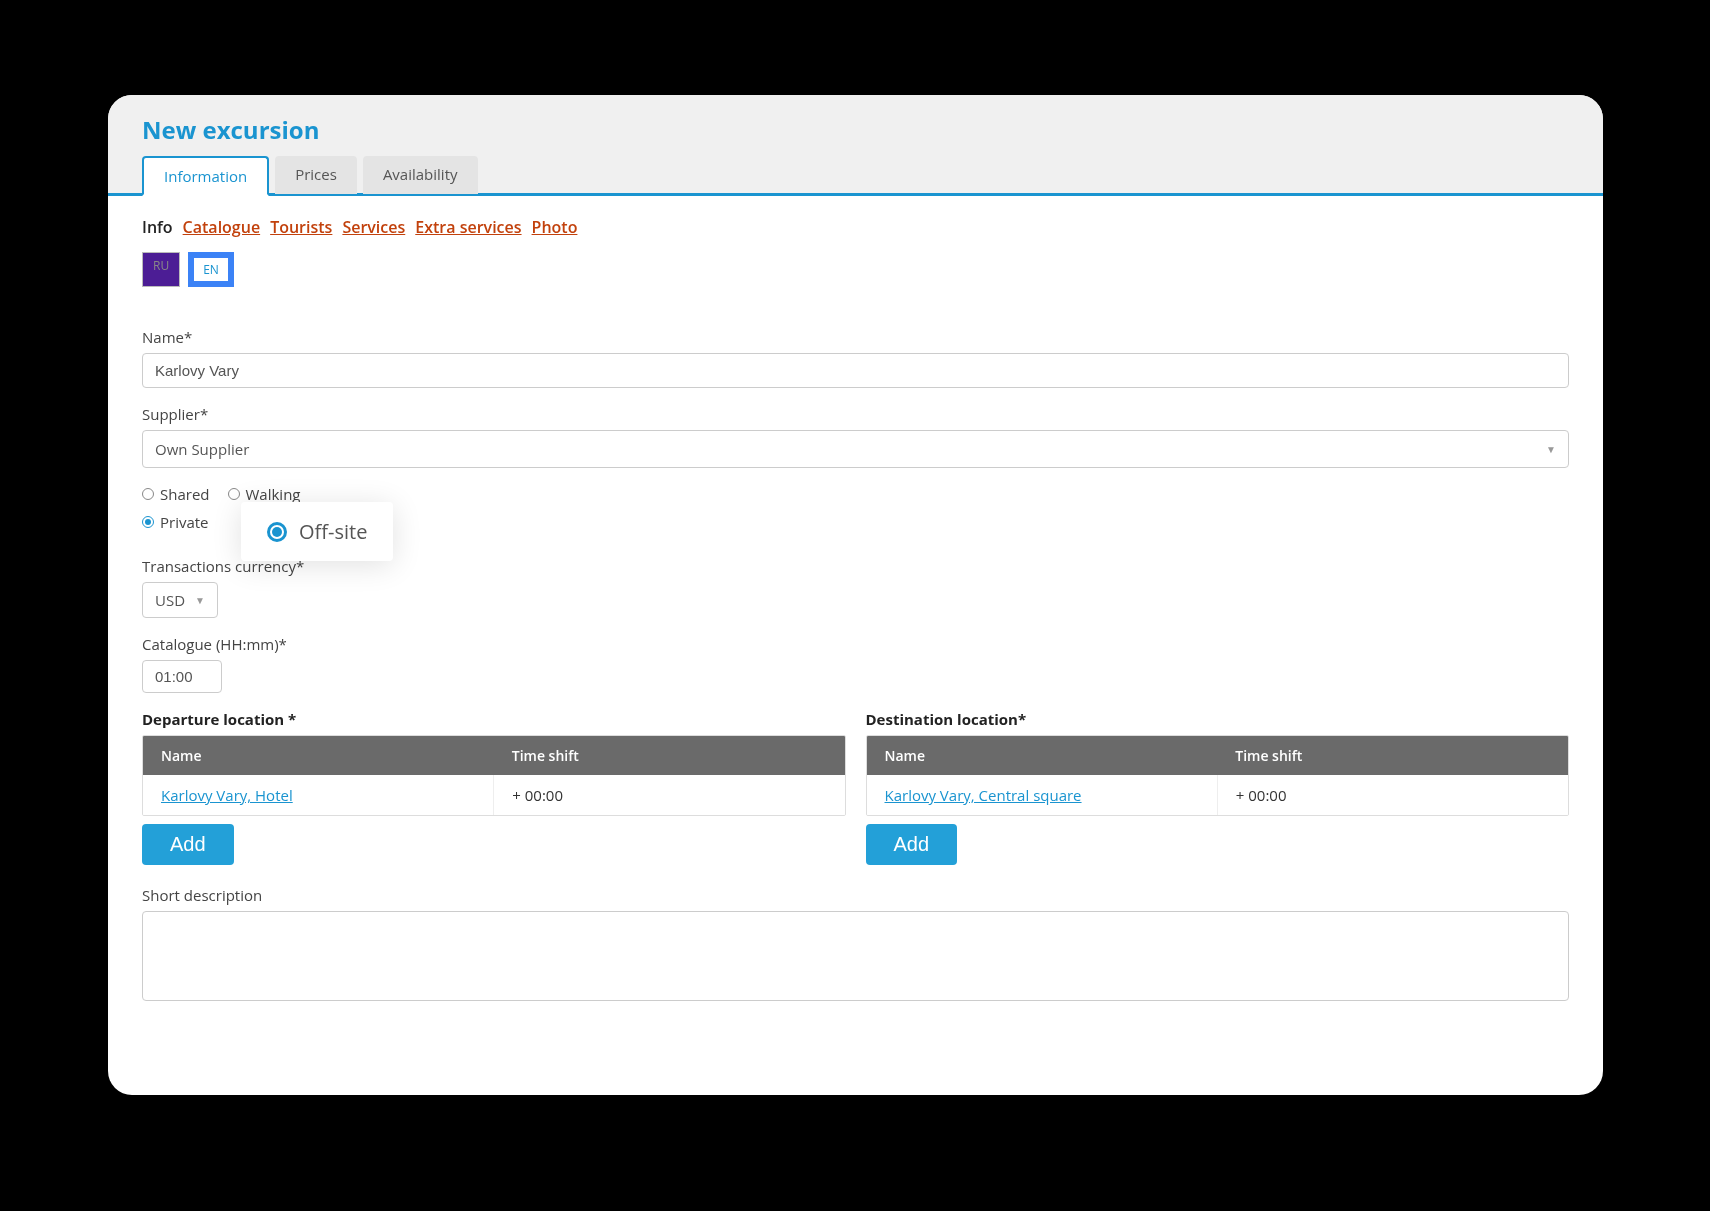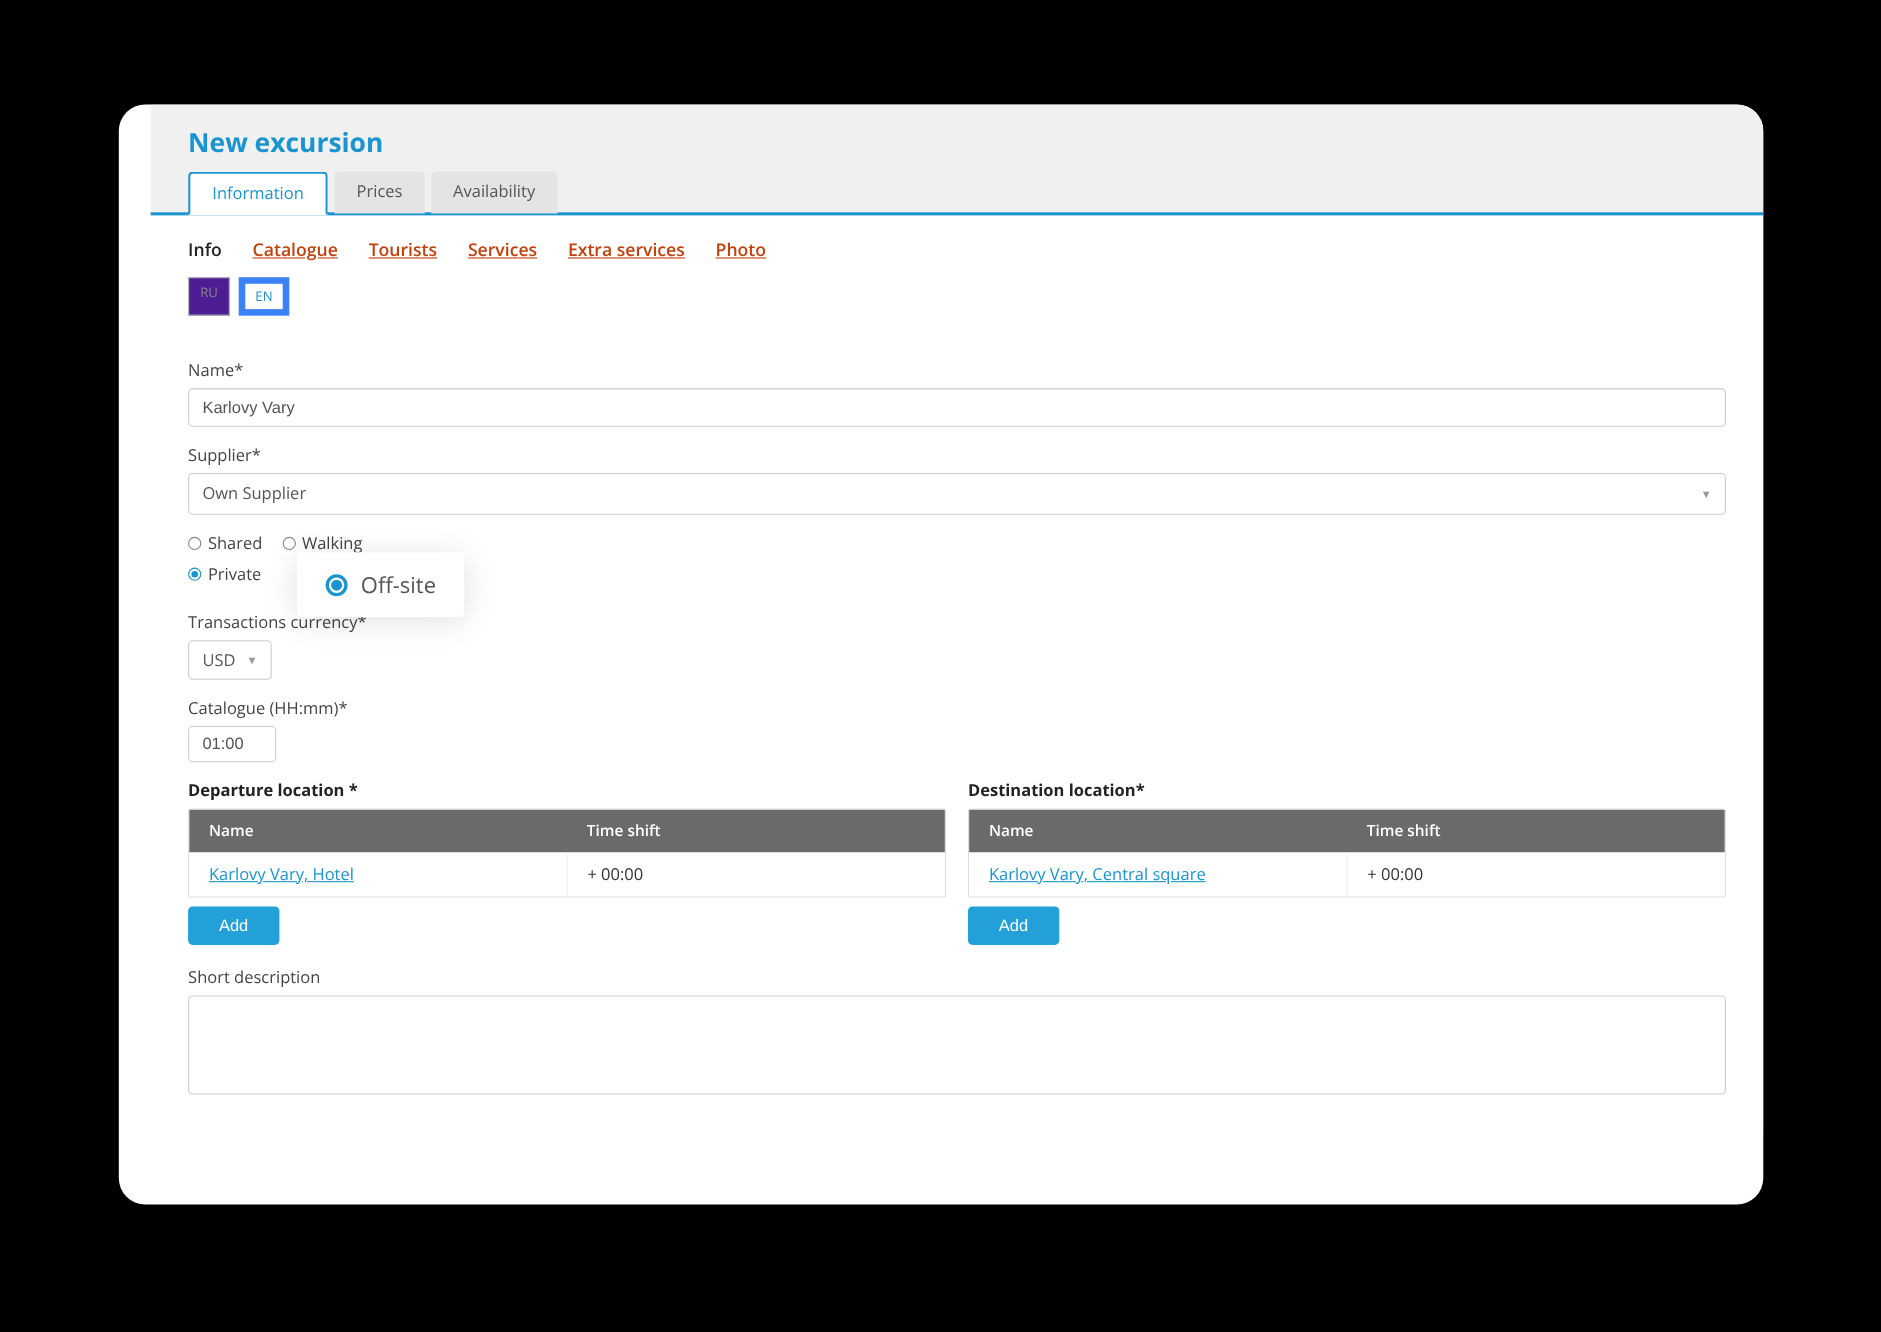--- a/index.html
+++ b/index.html
@@ -15,21 +15,20 @@
   .window {
     position: absolute;
     left: 108px;
     top: 95px;
     width: 1495px;
     height: 1000px;
     background: #fff;
     border-radius: 24px;
     overflow: hidden;
     box-shadow: 0 10px 40px rgba(0,0,0,.5);
-    padding-left: 29px;
   }
   .header-area {
     background: #f0f0f0;
     padding-top: 18px;
   }
   .page-title {
     font-size: 24px;
     font-weight: 700;
     color: #1a94d0;
     padding: 0 34px 10px 34px;
@@ -55,21 +54,21 @@
     border: 2px solid #1a94d0;
     border-bottom: 2px solid #fff;
     margin-bottom: -3px;
   }
   .content {
     padding: 20px 34px 30px 34px;
     background: #fff;
   }
   .subnav {
     display: flex;
-    gap: 28px;
+    gap: 10px;
     margin-bottom: 14px;
     font-size: 16px;
     font-weight: 600;
   }
   .subnav .item { color: #c2410c; text-decoration: underline; cursor: pointer; }
   .subnav .item.active { color: #222; text-decoration: none; }
   .lang-row { display: flex; gap: 8px; margin-bottom: 40px; }
   .lang-btn {
     border: 1px solid #bbb;
     color: #888;
@@ -224,21 +223,21 @@
     font-size: 15px;
   }
   .loc-row > div:last-child { border-left: 1px solid #eee; }
   .loc-link { color: #1a94d0; text-decoration: underline; cursor: pointer; text-align: center; }
   .add-btn {
     background: #23a0d8;
     color: #fff;
     border: none;
     border-radius: 4px;
     padding: 9px 28px;
-    font-size: 15px;
+    font-size: 20px;
     cursor: pointer;
   }
   .textarea {
     width: 100%;
     height: 90px;
     border: 1px solid #ccc;
     border-radius: 4px;
     padding: 10px;
     font-size: 15px;
     resize: none;

